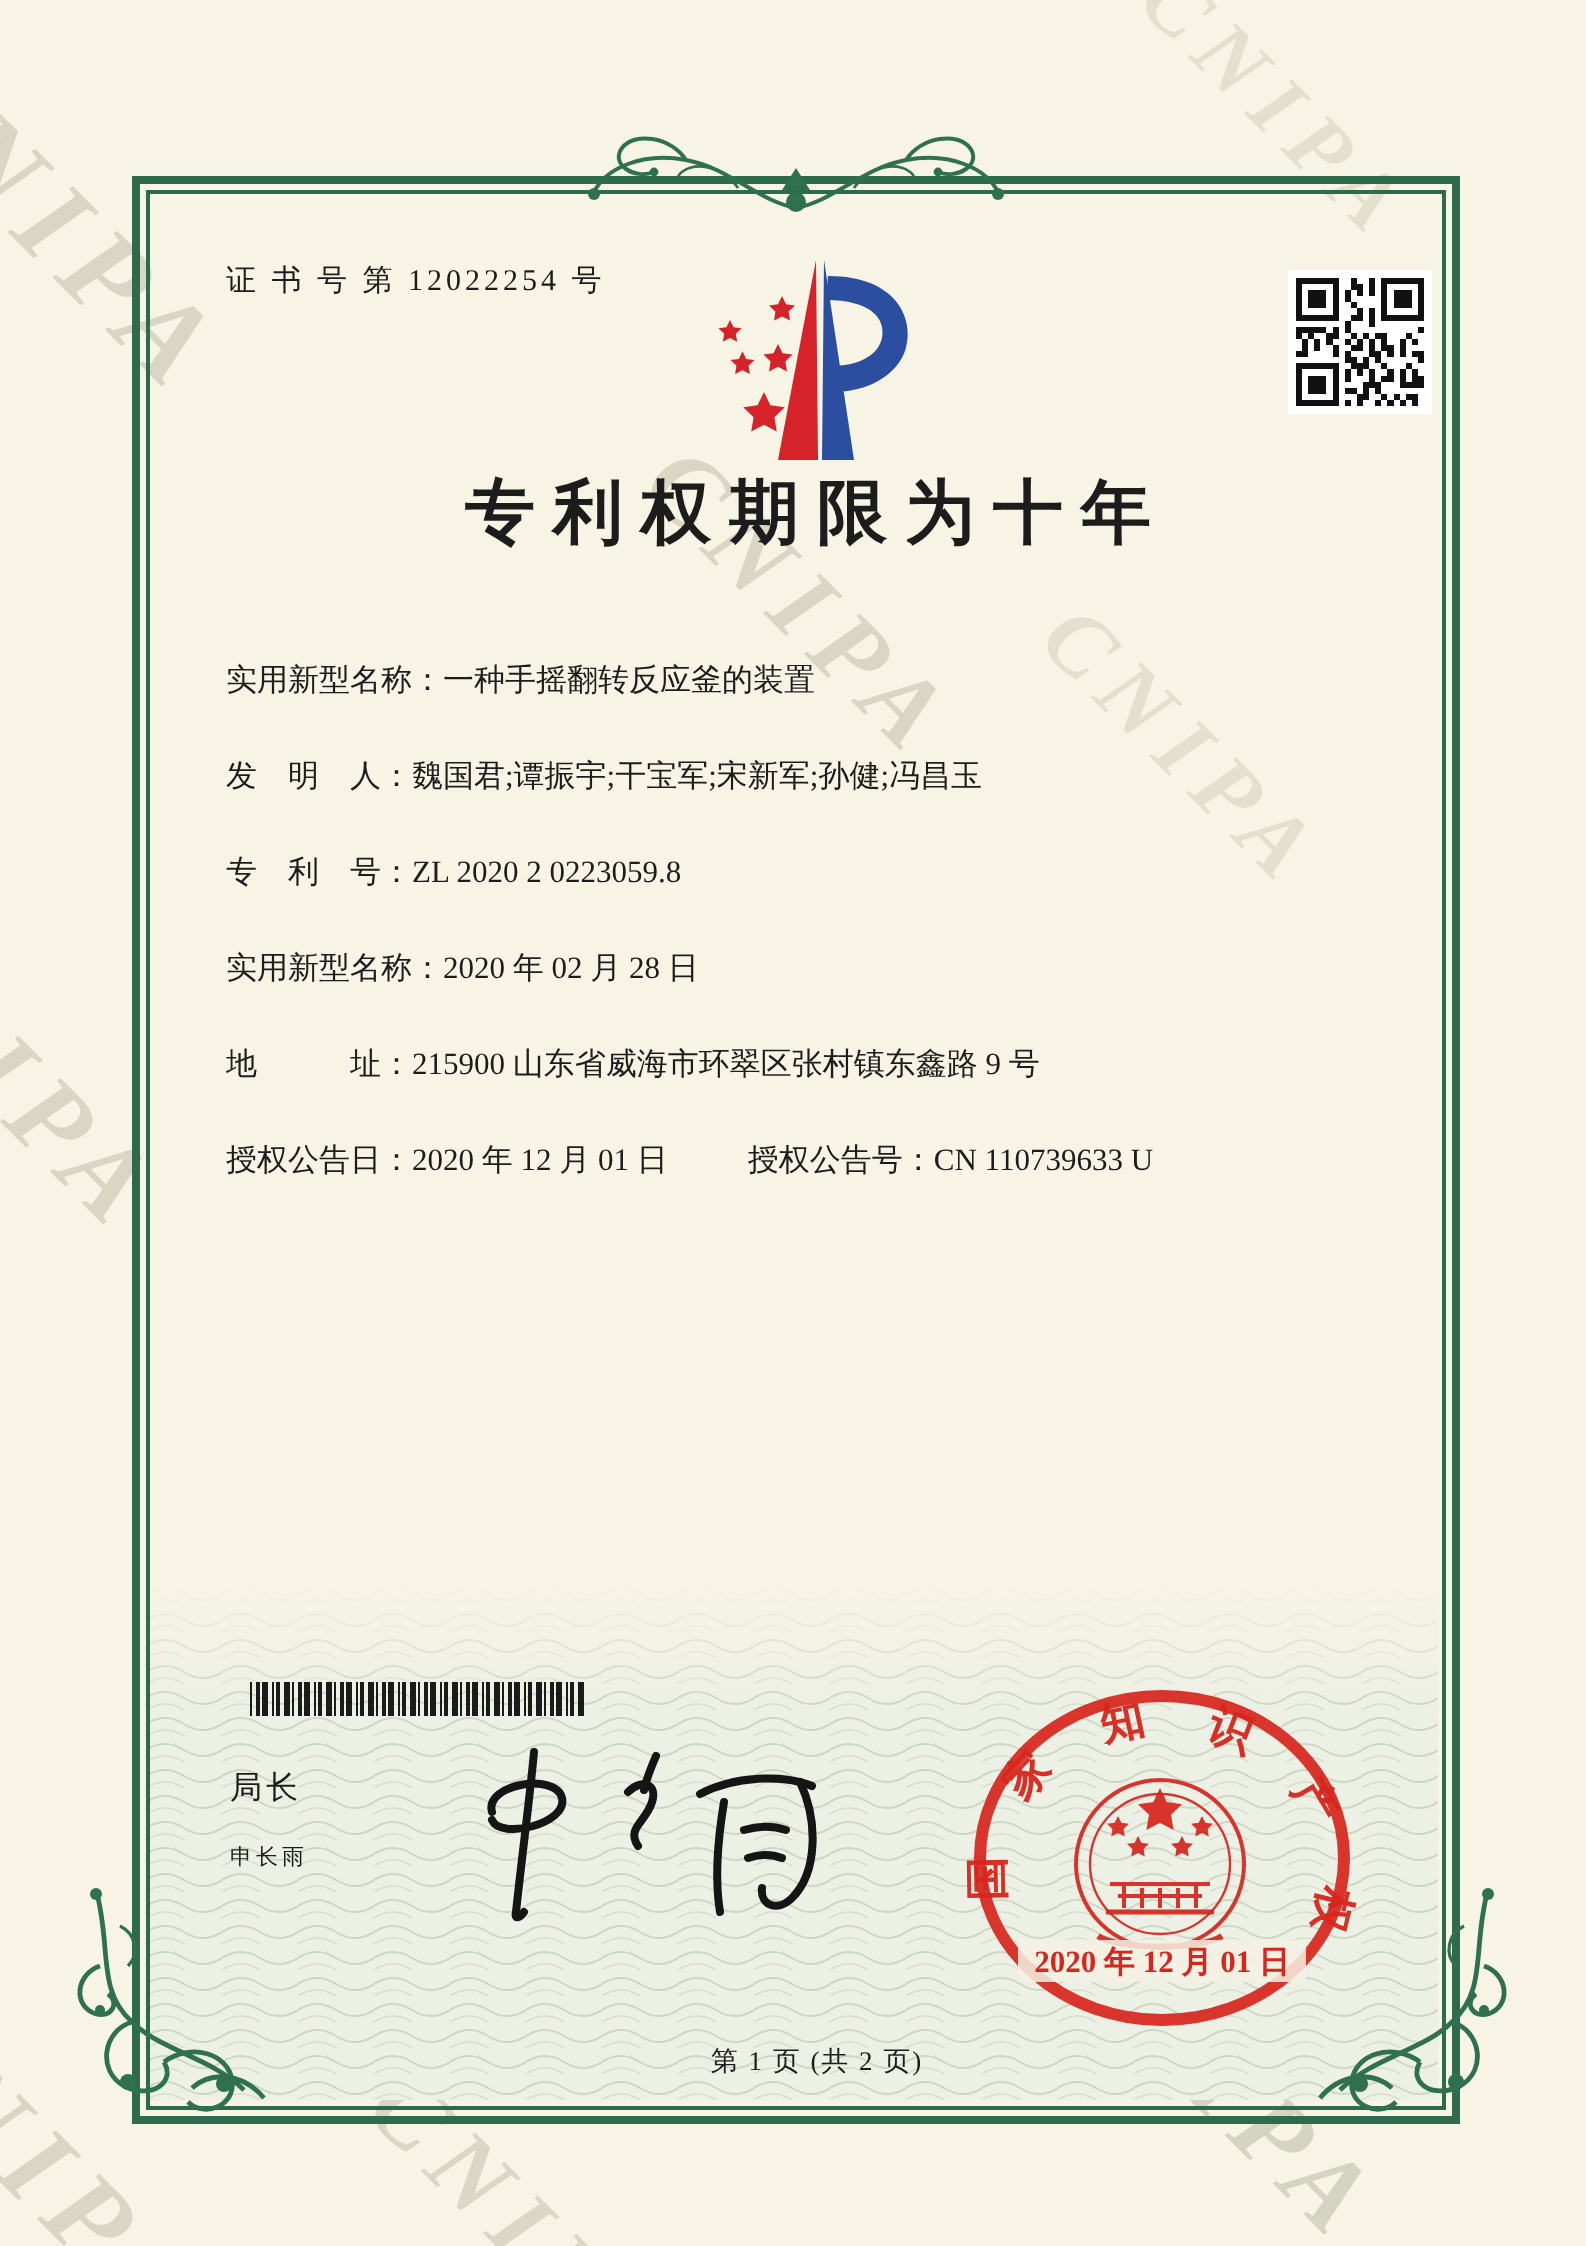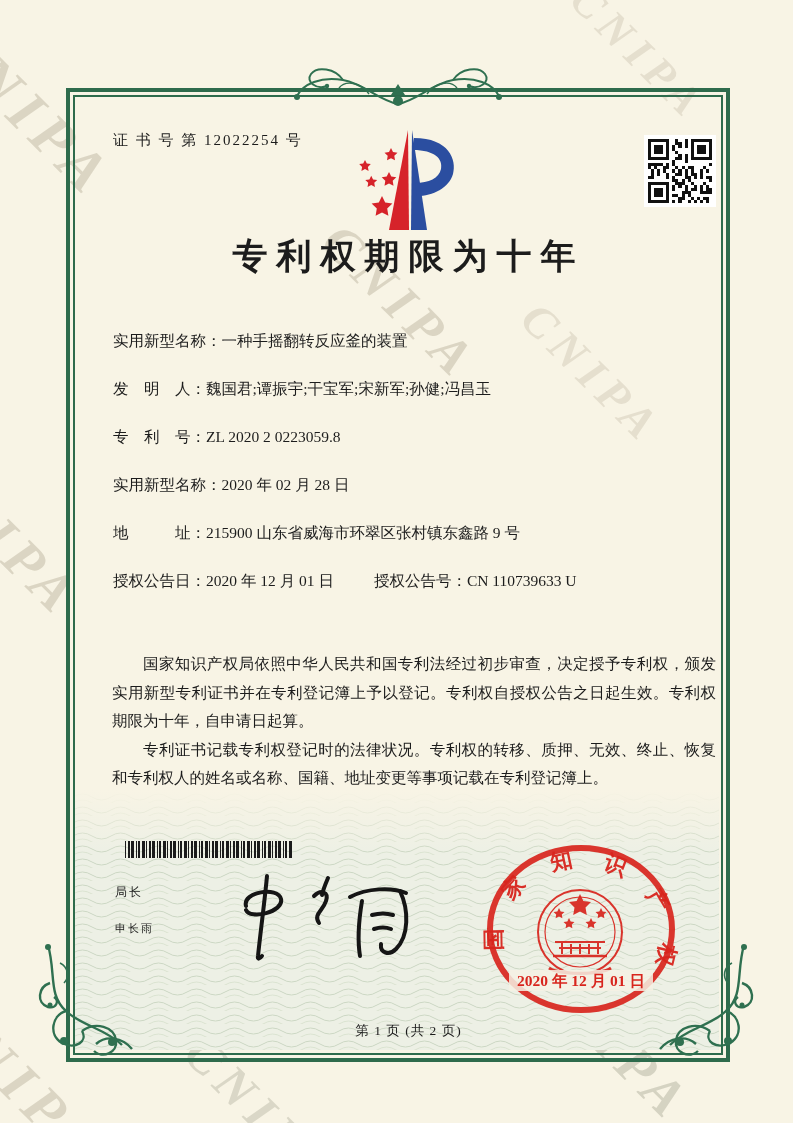--- a/index.html
+++ b/index.html
@@ -53,21 +53,21 @@
   .fields{position:absolute;left:101px;top:331px;width:610px;font-size:15.5px;}
   .field-row{line-height:20px;margin-bottom:28px;white-space:nowrap;}
   .field-label{display:inline-block;}
   .field-label2{margin-left:40px;}
   .paras{position:absolute;left:100px;top:650px;width:604px;font-size:15.5px;
     line-height:28.5px;text-align:justify;}
   .paras p{margin:0;text-indent:2em;}
   .barcode{position:absolute;left:113px;top:841px;width:206px;height:17px;
     display:flex;align-items:stretch;}
   .barcode span{background:#1b1b1b;display:block;}
-  .director-title{position:absolute;left:103px;top:884px;font-size:12px;letter-spacing:2px;
+  .director-title{position:absolute;left:103px;top:884px;font-size:16px;letter-spacing:2px;
     font-family:"Liberation Sans","DejaVu Sans",sans-serif;}
   .director-name{position:absolute;left:103px;top:921px;font-size:11px;letter-spacing:2px;
     font-family:"Liberation Sans","DejaVu Sans",sans-serif;}
   .signature{position:absolute;left:222px;top:866px;width:198px;height:102px;}
   .seal{position:absolute;left:471px;top:842px;width:197px;height:177px;}
   .page-num{position:absolute;left:0;top:1022px;width:100%;text-align:center;
     font-size:13.5px;letter-spacing:1px;}
   .footer-note{position:absolute;left:50%;top:1061px;transform:translateX(-50%);
     background:#ffffff;padding:9px 28px;font-size:14.5px;letter-spacing:3px;z-index:6;}
 </style>
@@ -322,24 +322,20 @@
         <span class="field-label">实用新型名称：</span><span>2020 年 02 月 28 日</span>
       </div>
       <div class="field-row">
         <span class="field-label">地　　　址：</span><span>215900  山东省威海市环翠区张村镇东鑫路 9 号</span>
       </div>
       <div class="field-row">
         <span class="field-label">授权公告日：</span><span>2020 年 12 月 01 日</span><span class="field-label field-label2">授权公告号：</span><span>CN 110739633 U</span>
       </div>
     </div>
 
-    <div class="paras">
-      <p>国家知识产权局依照中华人民共和国专利法经过初步审查，决定授予专利权，颁发实用新型专利证书并在专利登记簿上予以登记。专利权自授权公告之日起生效。专利权期限为十年，自申请日起算。</p>
-      <p>专利证书记载专利权登记时的法律状况。专利权的转移、质押、无效、终止、恢复和专利权人的姓名或名称、国籍、地址变更等事项记载在专利登记簿上。</p>
-    </div>
 
     <div class="barcode">
         <span style="width:1px;margin-right:2px"></span>
         <span style="width:2px;margin-right:1px"></span>
         <span style="width:3px;margin-right:2px"></span>
         <span style="width:1px;margin-right:1px"></span>
         <span style="width:2px;margin-right:2px"></span>
         <span style="width:3px;margin-right:1px"></span>
         <span style="width:1px;margin-right:2px"></span>
         <span style="width:2px;margin-right:1px"></span>

